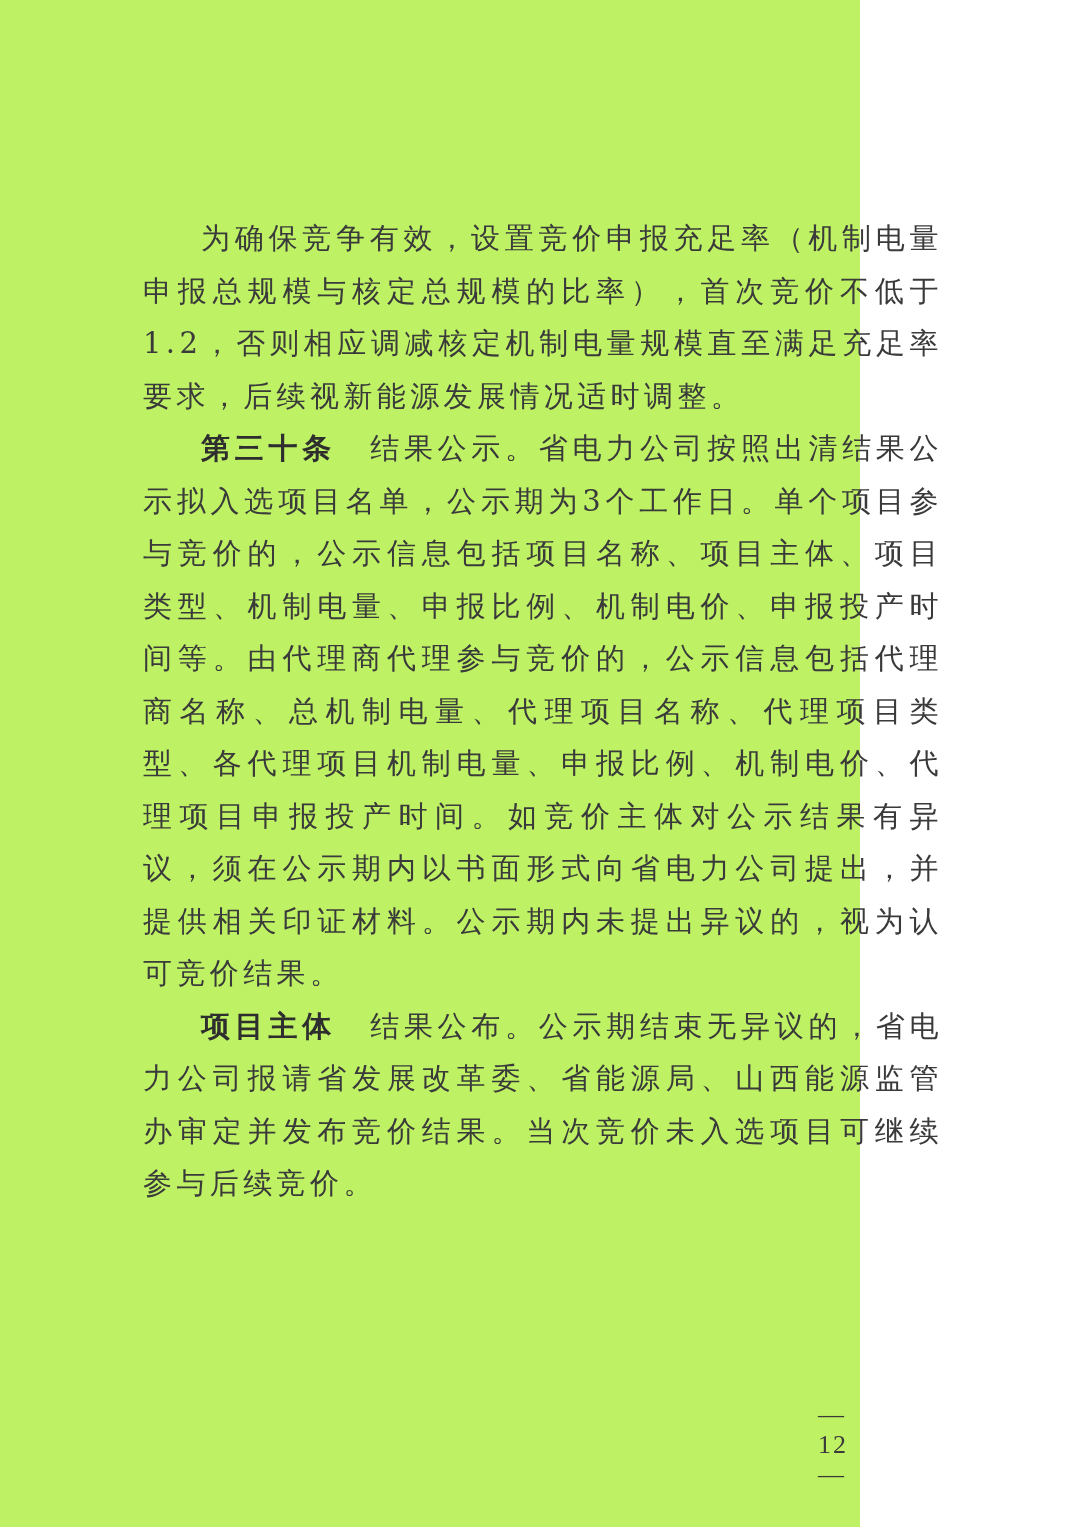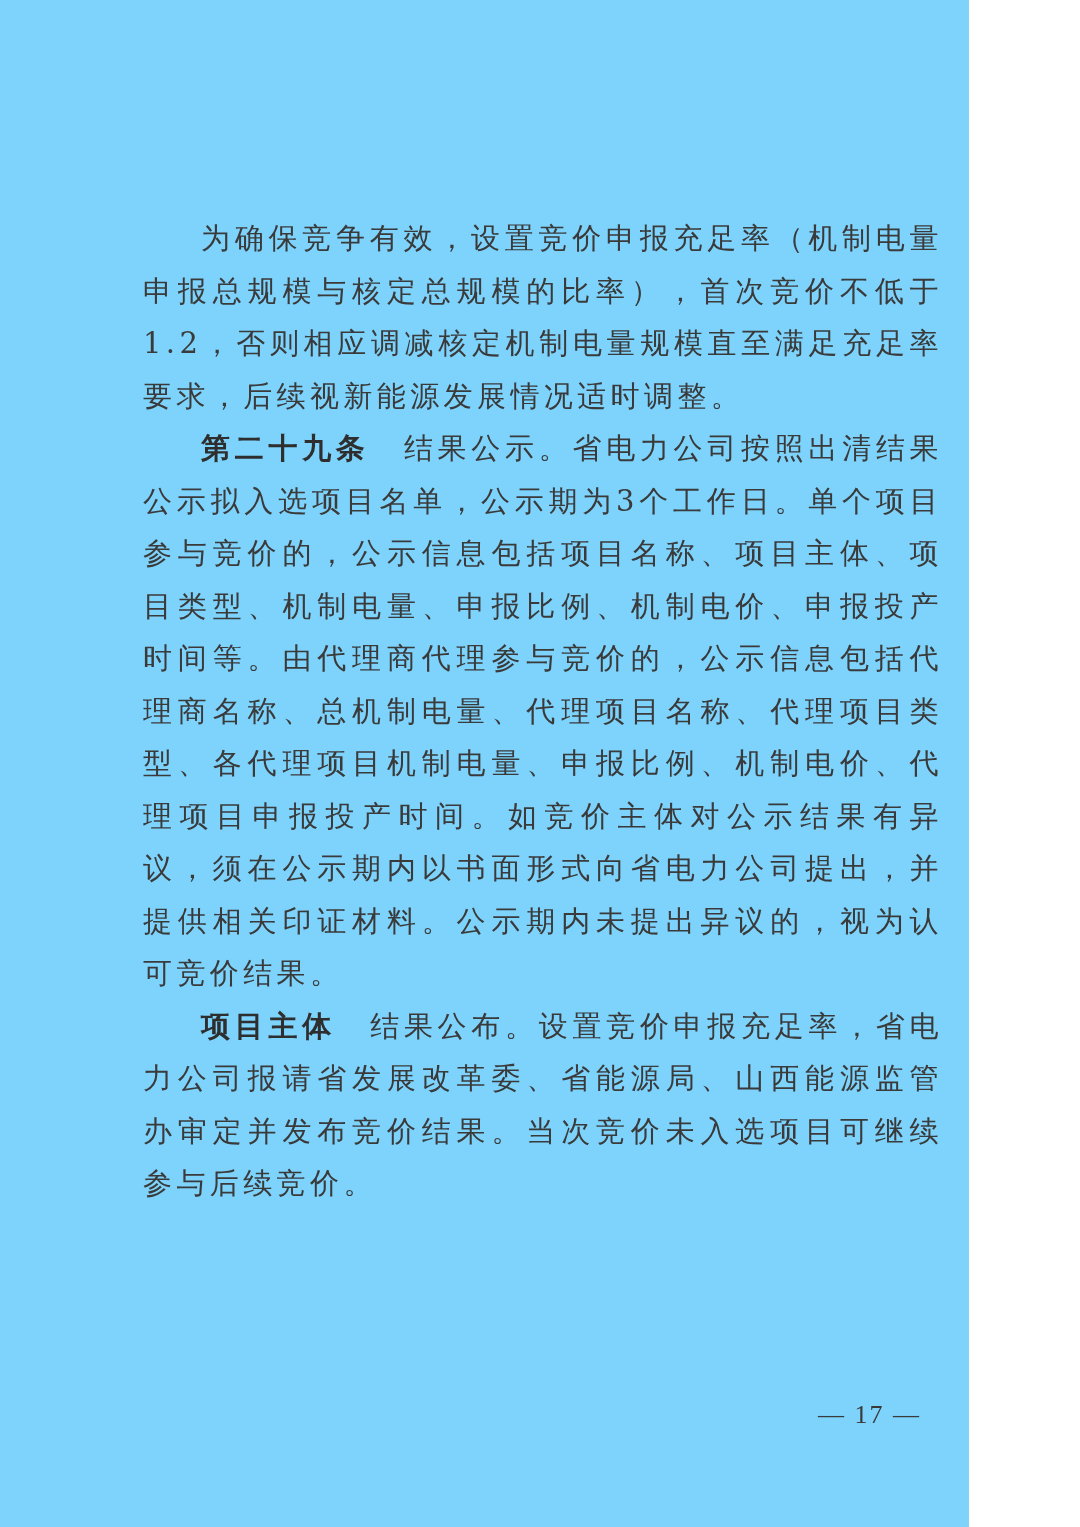--- a/index.html
+++ b/index.html
@@ -11,22 +11,22 @@
     width: 1080px;
     height: 1527px;
     position: relative;
     overflow: hidden;
     font-family: "DejaVu Serif", "Liberation Serif", serif;
     color: #3a3a3a;
   }
   .page {
     position: absolute;
     left: 0; top: 0;
-    width: 969px; height: 1527px;
-    background: #7dd3fc;
+    width: 860px; height: 1527px;
+    background: #bef264;
   }
   .content {
     position: absolute;
     left: 143px;
     top: 212px;
     width: 800px;
   }
   .para {
     margin: 0;
     font-size: 29px;
@@ -59,28 +59,28 @@
 <body>
 
 <div class="page">
   <div class="content">
 
     <p class="para">
       <span>为确保竞争有效，设置竞价申报充足率（机制电量申报总规模与核定总规模的比率），首次竞价不低于1.2，否则相应调减核定机制电量规模直至满足充足率要求，后续视新能源发展情况适时调整。</span>
     </p>
 
     <p class="para">
-      <span class="article-no">第二十九条</span><span class="gap"></span><span>结果公示。省电力公司按照出清结果公示拟入选项目名单，公示期为3个工作日。单个项目参与竞价的，公示信息包括项目名称、项目主体、项目类型、机制电量、申报比例、机制电价、申报投产时间等。由代理商代理参与竞价的，公示信息包括代理商名称、总机制电量、代理项目名称、代理项目类型、各代理项目机制电量、申报比例、机制电价、代理项目申报投产时间。如竞价主体对公示结果有异议，须在公示期内以书面形式向省电力公司提出，并提供相关印证材料。公示期内未提出异议的，视为认可竞价结果。</span>
+      <span class="article-no">第三十条</span><span class="gap"></span><span>结果公示。省电力公司按照出清结果公示拟入选项目名单，公示期为3个工作日。单个项目参与竞价的，公示信息包括项目名称、项目主体、项目类型、机制电量、申报比例、机制电价、申报投产时间等。由代理商代理参与竞价的，公示信息包括代理商名称、总机制电量、代理项目名称、代理项目类型、各代理项目机制电量、申报比例、机制电价、代理项目申报投产时间。如竞价主体对公示结果有异议，须在公示期内以书面形式向省电力公司提出，并提供相关印证材料。公示期内未提出异议的，视为认可竞价结果。</span>
     </p>
 
     <p class="para">
-      <span class="article-no">项目主体</span><span class="gap"></span><span>结果公布。设置竞价申报充足率，省电力公司报请省发展改革委、省能源局、山西能源监管办审定并发布竞价结果。当次竞价未入选项目可继续参与后续竞价。</span>
+      <span class="article-no">项目主体</span><span class="gap"></span><span>结果公布。公示期结束无异议的，省电力公司报请省发展改革委、省能源局、山西能源监管办审定并发布竞价结果。当次竞价未入选项目可继续参与后续竞价。</span>
     </p>
 
 
     <p class="para">
       
     </p>
 
   </div>
 
-  <div class="page-number">— 17 —</div>
+  <div class="page-number">— 12 —</div>
 </div>
 
 </body></html>

